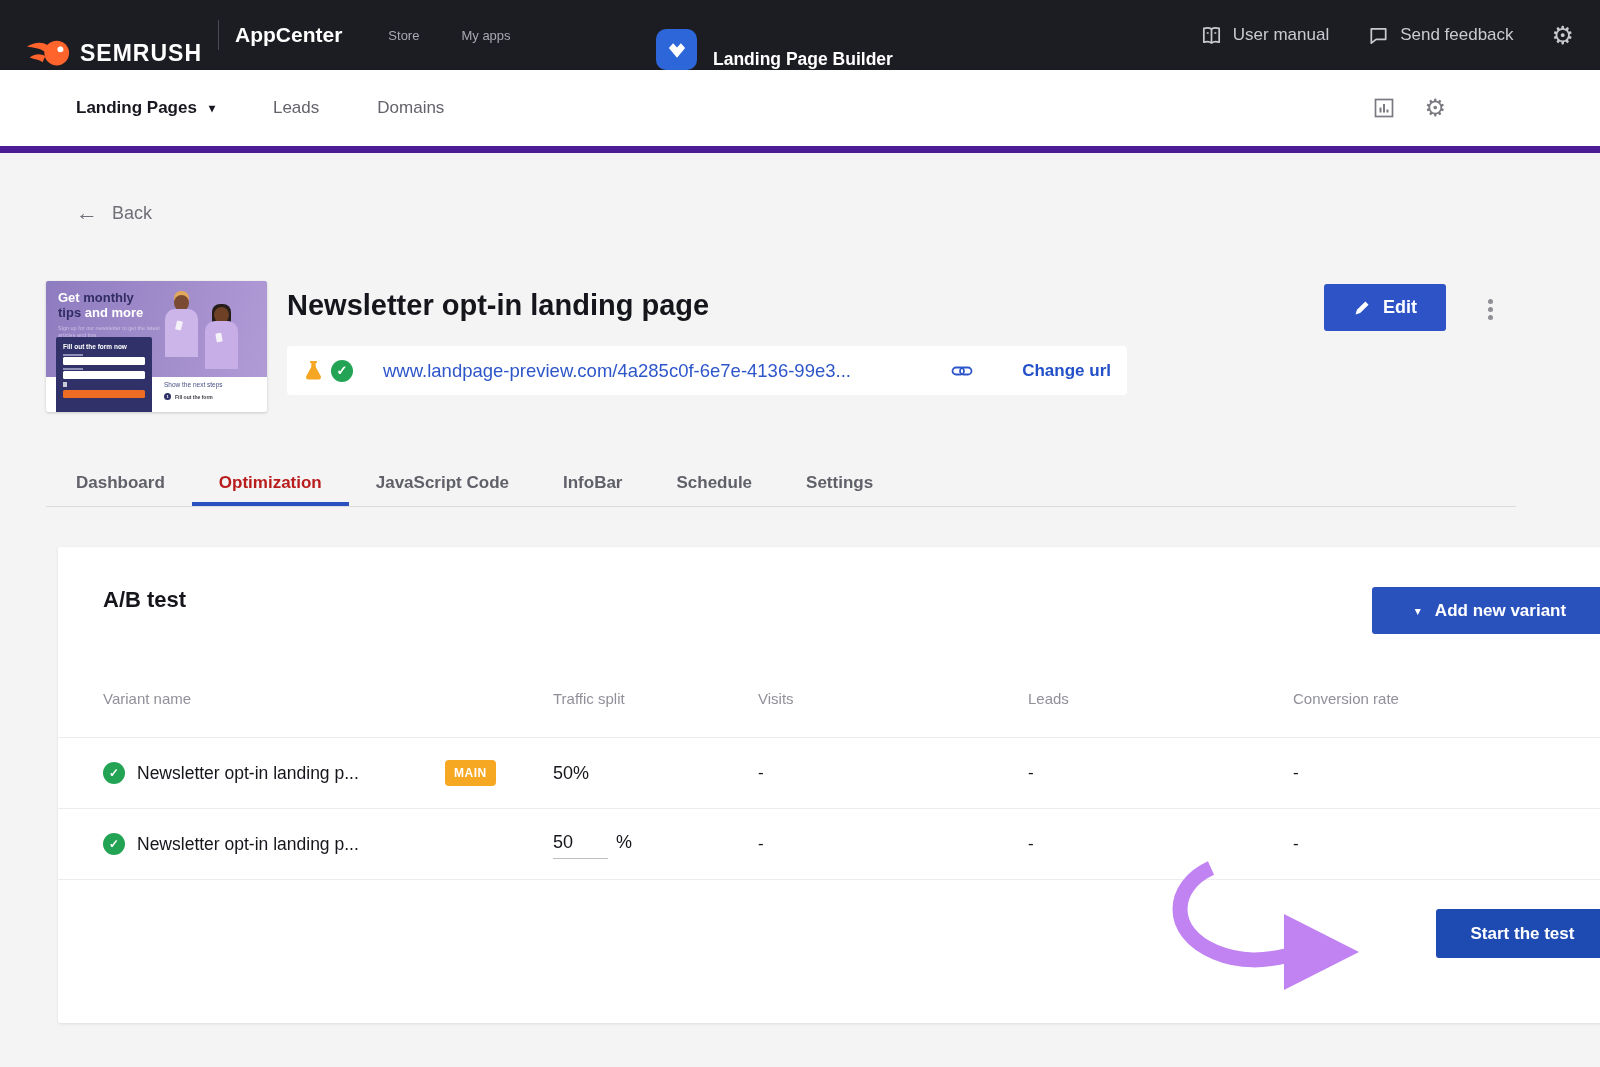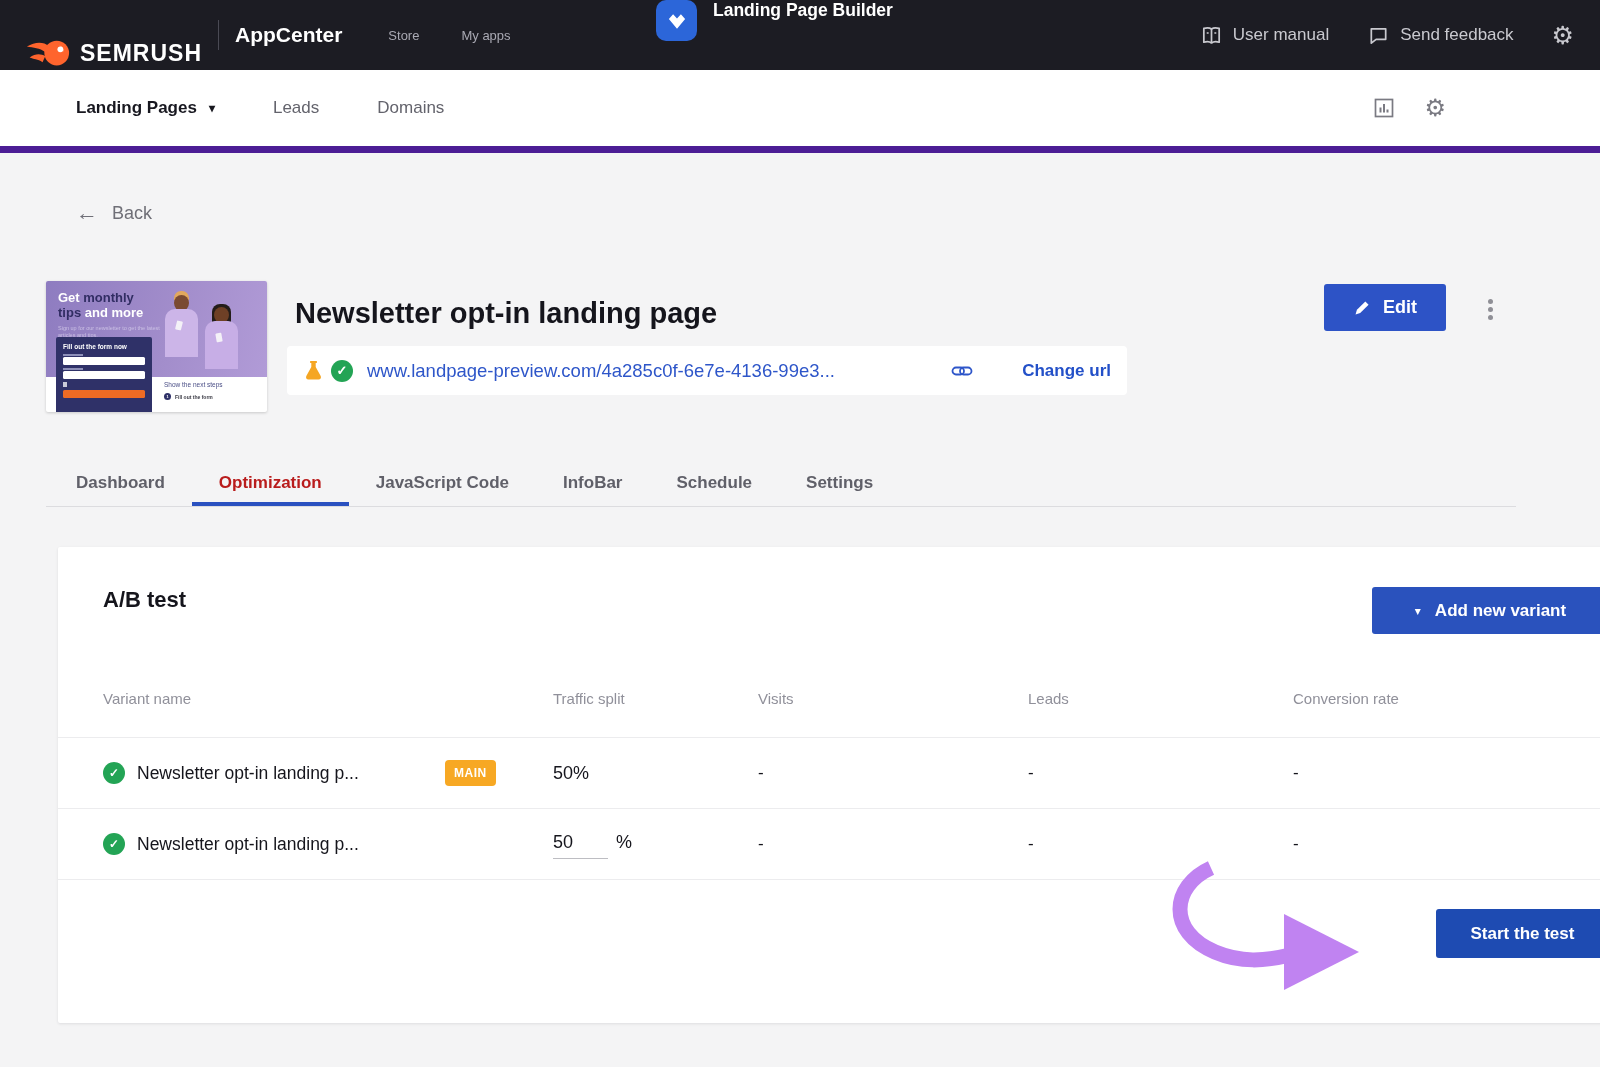--- a/index.html
+++ b/index.html
@@ -13,21 +13,21 @@
 
   
   .topbar { position:absolute; left:0; top:0; width:1600px; height:70px;
     background:#1c1c23; display:flex; align-items:center; padding:0 26px; }
   .brand { display:flex; align-items:center; gap:10px; cursor:pointer;margin-top:36px; }
   .brand-name { color:#fff; font-size:23px; font-weight:800; letter-spacing:1px; }
   .brand-divider { width:1px; height:30px; background:#4a4a54; margin:0 16px; }
   .product-name { color:#fff; font-size:21px; font-weight:700; }
   .top-links { display:flex; gap:42px; margin-left:46px; }
   .top-link { color:#a9a9b3; font-size:13px; cursor:pointer; }
-  .app-block { position:absolute; left:656px; top:0; height:70px; display:flex; align-items:flex-start; gap:16px; }
+  .app-block { position:absolute; left:656px; top:0; height:70px; display:flex; align-items:flex-end; gap:16px; }
   .app-icon { width:41px; height:41px; border-radius:10px; background:#2c66d9;
     display:flex; align-items:center; justify-content:center; }
   .app-name { color:#fff; font-size:17.5px; font-weight:600; }
   .top-actions { margin-left:auto; display:flex; align-items:center; gap:38px; }
   .top-action { display:flex; align-items:center; gap:10px; color:#c9c9cf; font-size:17px; cursor:pointer; }
   .gear-glyph { font-size:25px; color:#c9c9cf; line-height:1; cursor:pointer; }
 
   
   .subnav { position:absolute; left:0; top:70px; width:1600px; height:83px;
     background:#fff; border-bottom:7px solid #4c1d95; display:flex; align-items:center; padding:0 76px; }
@@ -79,21 +79,21 @@
     display:flex; align-items:center; justify-content:center; gap:12px; cursor:pointer;
     font-family:"Liberation Sans", sans-serif; }
   .kebab { position:absolute; left:1481px; top:139px; width:18px; height:34px; display:flex; flex-direction:column;
     align-items:center; justify-content:center; gap:3px; cursor:pointer; }
   .kebab i { width:5px; height:5px; border-radius:50%; background:#8f8f96; }
 
   .url-bar { position:absolute; left:287px; top:193px; width:840px; height:49px; background:#fff;
     border-radius:4px; display:flex; align-items:center; padding:0 16px 0 15px; }
   .check-circle { width:22px; height:22px; border-radius:50%; background:#23a455; color:#fff;
     display:flex; align-items:center; justify-content:center; font-size:13px; font-weight:700; flex:0 0 auto; }
-  .url-text { margin-left:14px; color:#2e56c9; font-size:18.5px; cursor:pointer; white-space:nowrap; }
+  .url-text { margin-left:30px; color:#2e56c9; font-size:18.5px; cursor:pointer; white-space:nowrap; }
   .url-right { margin-left:auto; display:flex; align-items:center; gap:48px; }
   .change-url { color:#2350c8; font-size:17px; font-weight:700; cursor:pointer; }
   .flask-wrap { margin-right:6px; display:flex; }
 
   
   .tabs { position:absolute; left:46px; top:307px; width:1470px; height:47px; display:flex;
     border-bottom:1px solid #dcdcdf; }
   .tab { padding:0 27px; line-height:46px; font-size:17px; font-weight:700; color:#606069; cursor:pointer; }
   .tab:first-child { padding-left:30px; }
   .tab.active { color:#b91c1c; box-shadow:inset 0 -4px 0 #2a51c0; }
@@ -250,21 +250,21 @@
     </div>
     <div class="thumb-steps">
       <div class="ts-title">Show the next steps</div>
       <div class="ts-item">
         <span class="ts-num">1</span>
         <span class="ts-label">Fill out the form</span>
       </div>
     </div>
   </div>
 
-  <h1 class="page-title" style="margin:8px;">Newsletter opt-in landing page</h1>
+  <h1 class="page-title" style="margin:0;">Newsletter opt-in landing page</h1>
 
   <button class="edit-btn">
     <span style="display:flex;">
       <svg width="18" height="18" viewBox="0 0 20 20">
         <path d="M2.8 17.2l1.6-5.2 9.3-9.3 3.6 3.6-9.3 9.3-5.2 1.6z" fill="#fff"></path>
       </svg>
     </span>
     <span>Edit</span>
   </button>
   <span class="kebab">

